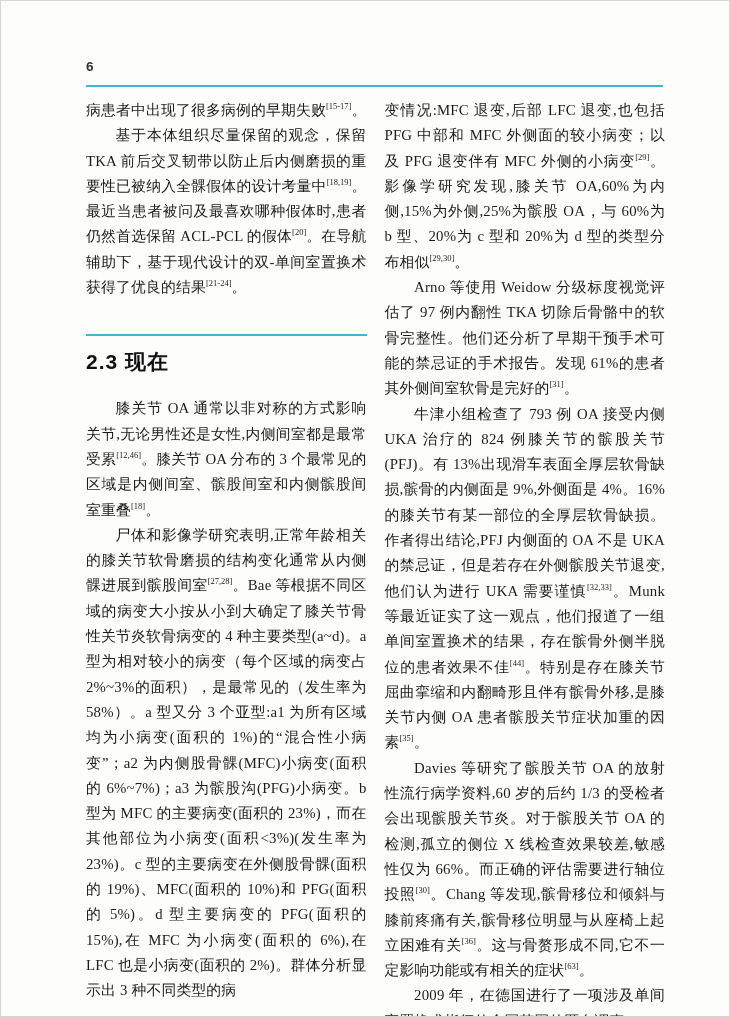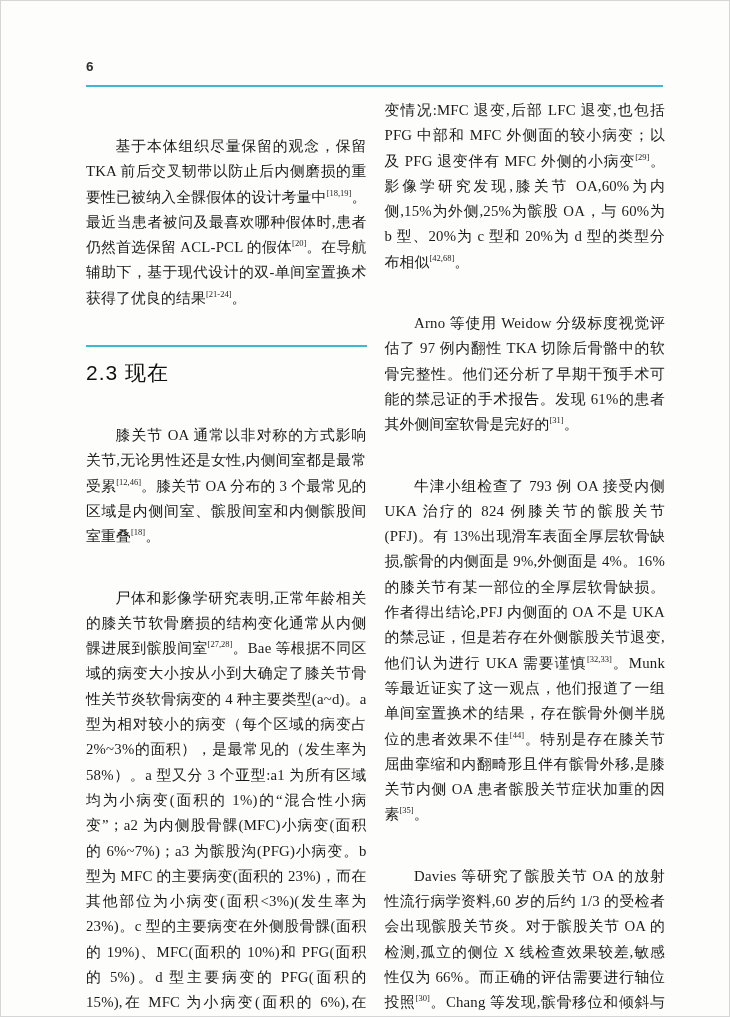--- a/index.html
+++ b/index.html
@@ -31,57 +31,58 @@
     display:flex; gap:18px;
   }
   .col { flex:1 1 0; min-width:0; }
   .para {
     margin:0;
     font-size:14.8px;
     line-height:25.3px;
     text-align:justify;
     letter-spacing:0.2px;
   }
-  .para.indent { text-indent:2em;margin-top:36px; }
+  .para.indent { text-indent:2em; }
   .para sup {
     font-size:8.5px;
     line-height:0;
     vertical-align:super;
     letter-spacing:0;
   }
   .heading-rule {
     height:2px;
     background:var(--accent,#3eb7d2);
     margin:34px 0 12px 0;
   }
   .section-heading {
     margin:0 0 20px 0;
     font-family:"Liberation Sans","DejaVu Sans",sans-serif;
     font-size:21px;
-    font-weight:normal;
+    font-weight:bold;
     color:#111;
     letter-spacing:1px;
   }
 </style>
 </head>
 <body>
 
 <div class="page">
   <div class="header">
     <span class="page-number">6</span>
   </div>
   <div class="columns">
     <div class="col">
+        <p class="para">病患者中出现了很多病例的早期失败<sup>[15-17]</sup>。</p>
         <p class="para indent">基于本体组织尽量保留的观念，保留 TKA 前后交叉韧带以防止后内侧磨损的重要性已被纳入全髁假体的设计考量中<sup>[18,19]</sup>。最近当患者被问及最喜欢哪种假体时,患者仍然首选保留 ACL-PCL 的假体<sup>[20]</sup>。在导航辅助下，基于现代设计的双-单间室置换术获得了优良的结果<sup>[21-24]</sup>。</p>
         <div class="heading-rule"></div>
         <h2 class="section-heading">2.3 现在</h2>
         <p class="para indent">膝关节 OA 通常以非对称的方式影响关节,无论男性还是女性,内侧间室都是最常受累<sup>[12,46]</sup>。膝关节 OA 分布的 3 个最常见的区域是内侧间室、髌股间室和内侧髌股间室重叠<sup>[18]</sup>。</p>
         <p class="para indent">尸体和影像学研究表明,正常年龄相关的膝关节软骨磨损的结构变化通常从内侧髁进展到髌股间室<sup>[27,28]</sup>。Bae 等根据不同区域的病变大小按从小到大确定了膝关节骨性关节炎软骨病变的 4 种主要类型(a~d)。a 型为相对较小的病变（每个区域的病变占 2%~3%的面积），是最常见的（发生率为 58%）。a 型又分 3 个亚型:a1 为所有区域均为小病变(面积的 1%)的“混合性小病变”；a2 为内侧股骨髁(MFC)小病变(面积的 6%~7%)；a3 为髌股沟(PFG)小病变。b 型为 MFC 的主要病变(面积的 23%)，而在其他部位为小病变(面积&lt;3%)(发生率为 23%)。c 型的主要病变在外侧股骨髁(面积的 19%)、MFC(面积的 10%)和 PFG(面积的 5%)。d 型主要病变的 PFG(面积的 15%),在 MFC 为小病变(面积的 6%),在 LFC 也是小病变(面积的 2%)。群体分析显示出 3 种不同类型的病</p>
       </div>
     <div class="col">
-        <p class="para">变情况:MFC 退变,后部 LFC 退变,也包括 PFG 中部和 MFC 外侧面的较小病变；以及 PFG 退变伴有 MFC 外侧的小病变<sup>[29]</sup>。影像学研究发现,膝关节 OA,60%为内侧,15%为外侧,25%为髌股 OA，与 60%为 b 型、20%为 c 型和 20%为 d 型的类型分布相似<sup>[42,68]</sup>。</p>
+        <p class="para">变情况:MFC 退变,后部 LFC 退变,也包括 PFG 中部和 MFC 外侧面的较小病变；以及 PFG 退变伴有 MFC 外侧的小病变<sup>[29]</sup>。影像学研究发现,膝关节 OA,60%为内侧,15%为外侧,25%为髌股 OA，与 60%为 b 型、20%为 c 型和 20%为 d 型的类型分布相似<sup>[29,30]</sup>。</p>
         <p class="para indent">Arno 等使用 Weidow 分级标度视觉评估了 97 例内翻性 TKA 切除后骨骼中的软骨完整性。他们还分析了早期干预手术可能的禁忌证的手术报告。发现 61%的患者其外侧间室软骨是完好的<sup>[31]</sup>。</p>
         <p class="para indent">牛津小组检查了 793 例 OA 接受内侧 UKA 治疗的 824 例膝关节的髌股关节(PFJ)。有 13%出现滑车表面全厚层软骨缺损,髌骨的内侧面是 9%,外侧面是 4%。16%的膝关节有某一部位的全厚层软骨缺损。作者得出结论,PFJ 内侧面的 OA 不是 UKA 的禁忌证，但是若存在外侧髌股关节退变,他们认为进行 UKA 需要谨慎<sup>[32,33]</sup>。Munk 等最近证实了这一观点，他们报道了一组单间室置换术的结果，存在髌骨外侧半脱位的患者效果不佳<sup>[44]</sup>。特别是存在膝关节屈曲挛缩和内翻畸形且伴有髌骨外移,是膝关节内侧 OA 患者髌股关节症状加重的因素<sup>[35]</sup>。</p>
         <p class="para indent">Davies 等研究了髌股关节 OA 的放射性流行病学资料,60 岁的后约 1/3 的受检者会出现髌股关节炎。对于髌股关节 OA 的检测,孤立的侧位 X 线检查效果较差,敏感性仅为 66%。而正确的评估需要进行轴位投照<sup>[30]</sup>。Chang 等发现,髌骨移位和倾斜与膝前疼痛有关,髌骨移位明显与从座椅上起立困难有关<sup>[36]</sup>。这与骨赘形成不同,它不一定影响功能或有相关的症状<sup>[63]</sup>。</p>
         <p class="para indent">2009 年，在德国进行了一项涉及单间室置换术指征的全国范围的匿名调查，</p>
       </div>
   </div>
 </div>
 
 </body></html>

